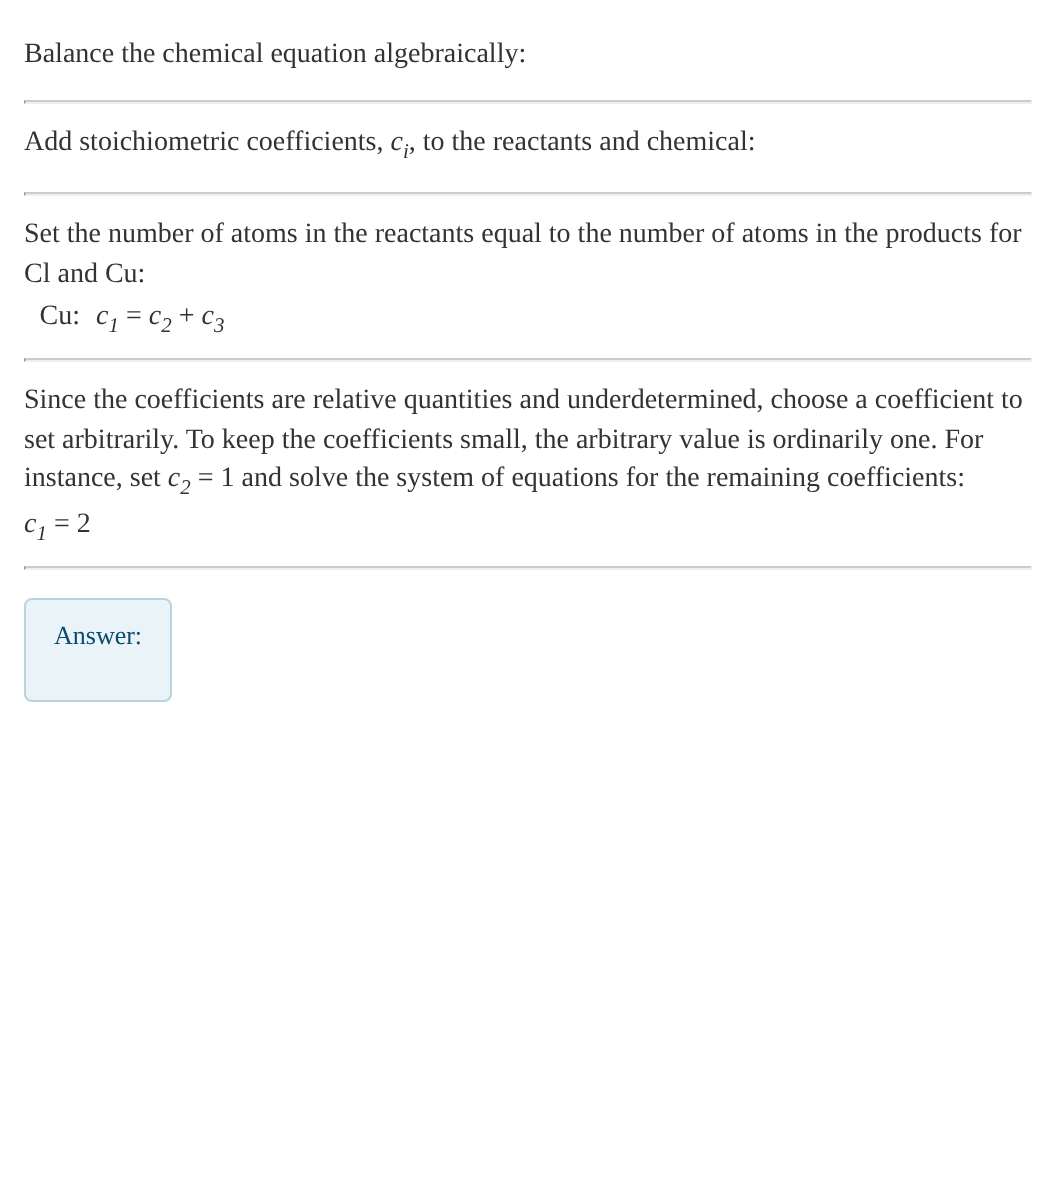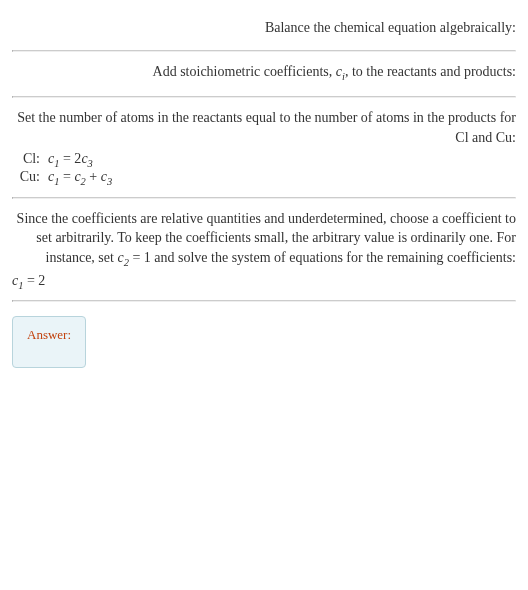--- a/index.html
+++ b/index.html
@@ -18,21 +18,20 @@
     .section {
       padding: 10px 0;
     }
     .divider {
       border-top: 1px solid #ccc;
       margin: 0;
     }
     .instruction {
       line-height: 1.4;
       margin-bottom: 2px;
-      text-align: right;
     }
     .equation {
       font-family: Georgia, serif;
       margin: 2px 0;
     }
     .coef {
       font-style: italic;
     }
     sub {
       font-size: 0.75em;
@@ -61,56 +60,50 @@
     .answer-box {
       display: inline-block;
       background: #eaf4f8;
       border: 1px solid #b8d4dc;
       border-radius: 4px;
       padding: 10px 14px 12px 14px;
       margin-top: 4px;
     }
     .answer-label {
       font-size: 13px;
-      color: #c2410c;
+      color: #0c4a6e;
       margin-bottom: 12px;
     }
     .answer-eq {
       padding-left: 18px;
     }
     .math-eq {
       font-family: Georgia, serif;
     }
   </style>
 </head>
 <body>
 
 <div class="section">
   <div class="instruction">Balance the chemical equation algebraically:</div>
 </div>
 
 <hr class="divider">
 
 <div class="section">
   <div class="instruction">
-    <span>Add stoichiometric coefficients, </span><span class="coef">c</span><sub>i</sub><span>, to the reactants and products:</span>
+    <span>Add stoichiometric coefficients, </span><span class="coef">c</span><sub>i</sub><span>, to the reactants and chemical:</span>
   </div>
 </div>
 
 <hr class="divider">
 
 <div class="section">
   <div class="instruction">Set the number of atoms in the reactants equal to the number of atoms in the products for Cl and Cu:</div>
   <div class="atom-table">
-    <div class="atom-row">
-      <span class="atom-label">Cl:</span>
-      <span class="math-eq">
-        <span class="coef">c</span><sub>1</sub><span> = 2</span><span class="coef">c</span><sub>3</sub>
-      </span>
-    </div>
     <div class="atom-row">
       <span class="atom-label">Cu:</span>
       <span class="math-eq">
         <span class="coef">c</span><sub>1</sub><span> = </span><span class="coef">c</span><sub>2</sub><span> + </span><span class="coef">c</span><sub>3</sub>
       </span>
     </div>
   </div>
 </div>
 
 <hr class="divider">

